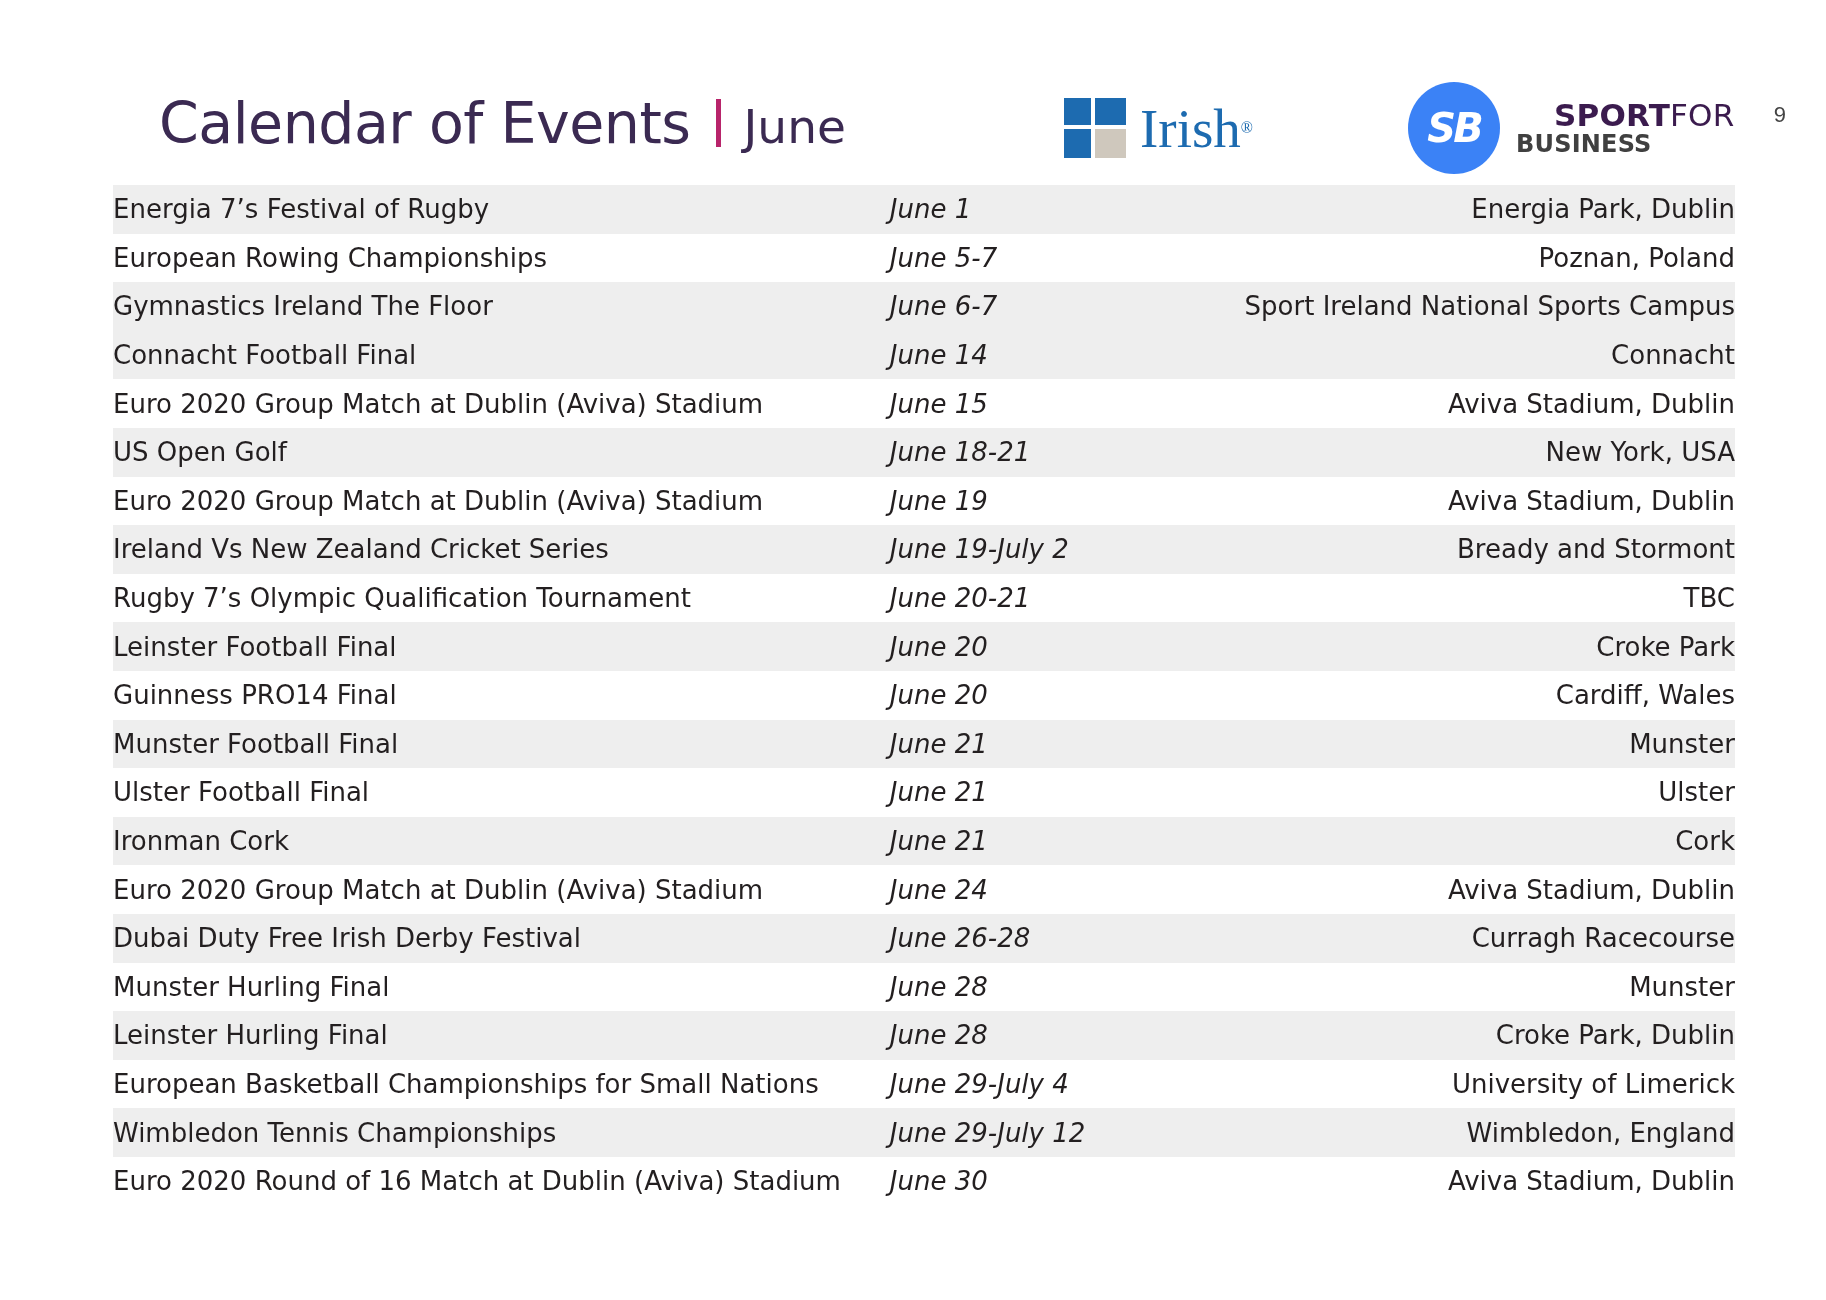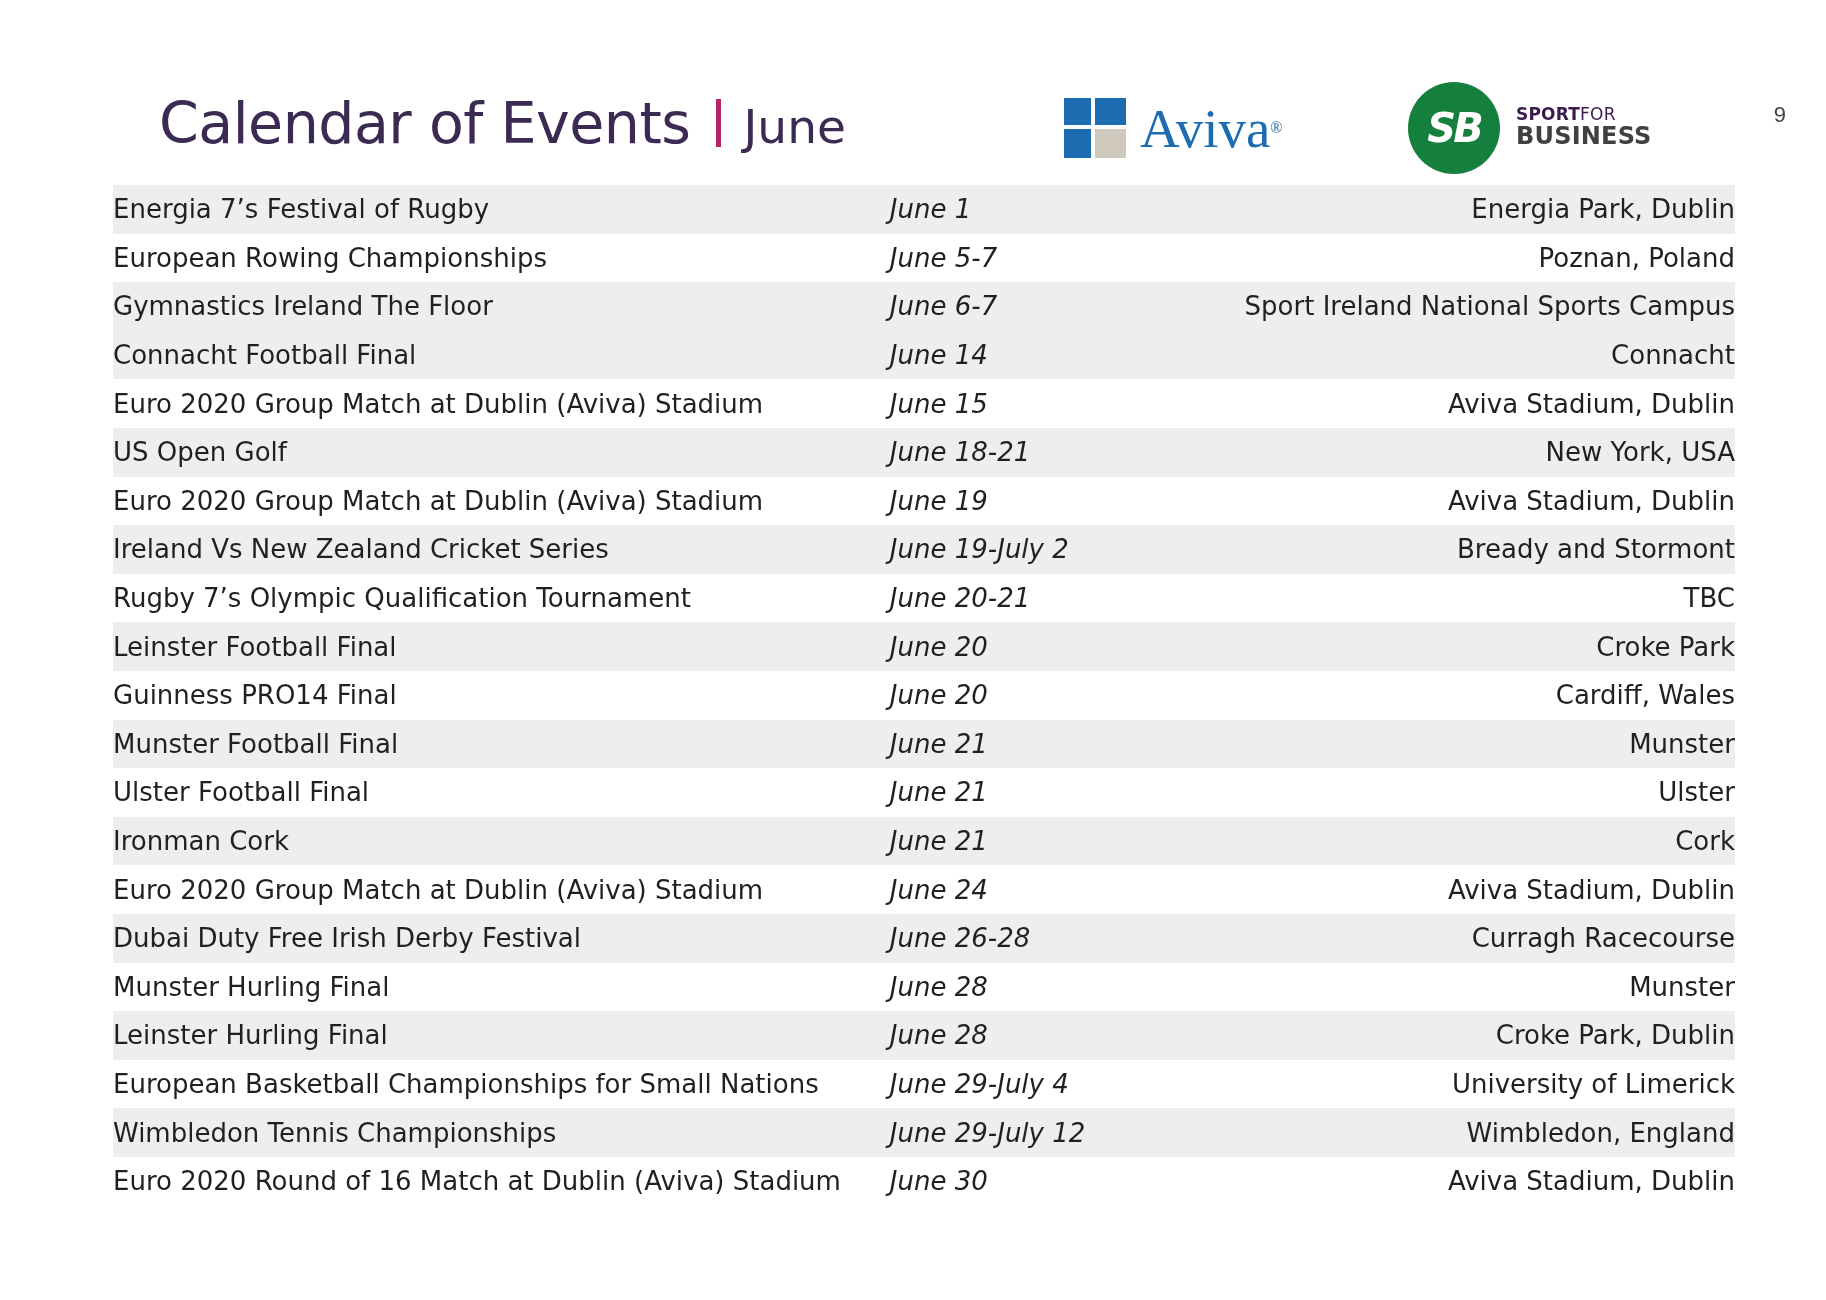--- a/index.html
+++ b/index.html
@@ -122,21 +122,21 @@
     position: absolute;
     left: 1392px;
     top: 42px;
     display: flex;
     align-items: center;
   }
   .sfb-badge {
     width: 92px;
     height: 92px;
     border-radius: 50%;
-    background: #15803d;
+    background: #3b82f6;
     position: relative;
     margin-right: 16px;
     text-align: center;
   }
   .sfb-badge .sb-text {
     position: absolute;
     left: 0; right: 0; top: 0; bottom: 0;
     display: flex;
     align-items: center;
     justify-content: center;
@@ -146,23 +146,24 @@
     font-size: 40px;
     letter-spacing: -3px;
     font-style: italic;
   }
   .sfb-words {
     line-height: 1.05;
   }
   .sfb-l1 {
     font-family: "DejaVu Sans", sans-serif;
     font-weight: bold;
-    font-size: 17px;
+    font-size: 31px;
     color: #3b1b4e;
     letter-spacing: 0.2px;
+    margin-left: 38px;
   }
   .sfb-l1 .thin {
     font-weight: normal;
   }
   .sfb-l2 {
     font-family: "DejaVu Sans", sans-serif;
     font-weight: bold;
     font-size: 24px;
     color: #404040;
     letter-spacing: 0.2px;
@@ -226,21 +227,21 @@
       <span class="title-month">June</span>
     </div>
 
     <div class="teneo-logo">
       <span class="teneo-mark">
         <span class="tl"></span>
           <span class="tr"></span>
           <span class="bl"></span>
           <span class="br"></span>
       </span>
-      <span class="teneo-word">Aviva</span>
+      <span class="teneo-word">Irish</span>
       <span class="teneo-reg">®</span>
     </div>
 
     <div class="sfb-logo">
       <span class="sfb-badge">
         <span class="sb-text">SB</span>
       </span>
       <span class="sfb-words">
         <div class="sfb-l1"><span>SPORT</span><span class="thin">FOR</span></div>
         <div class="sfb-l2">BUSINESS</div>

